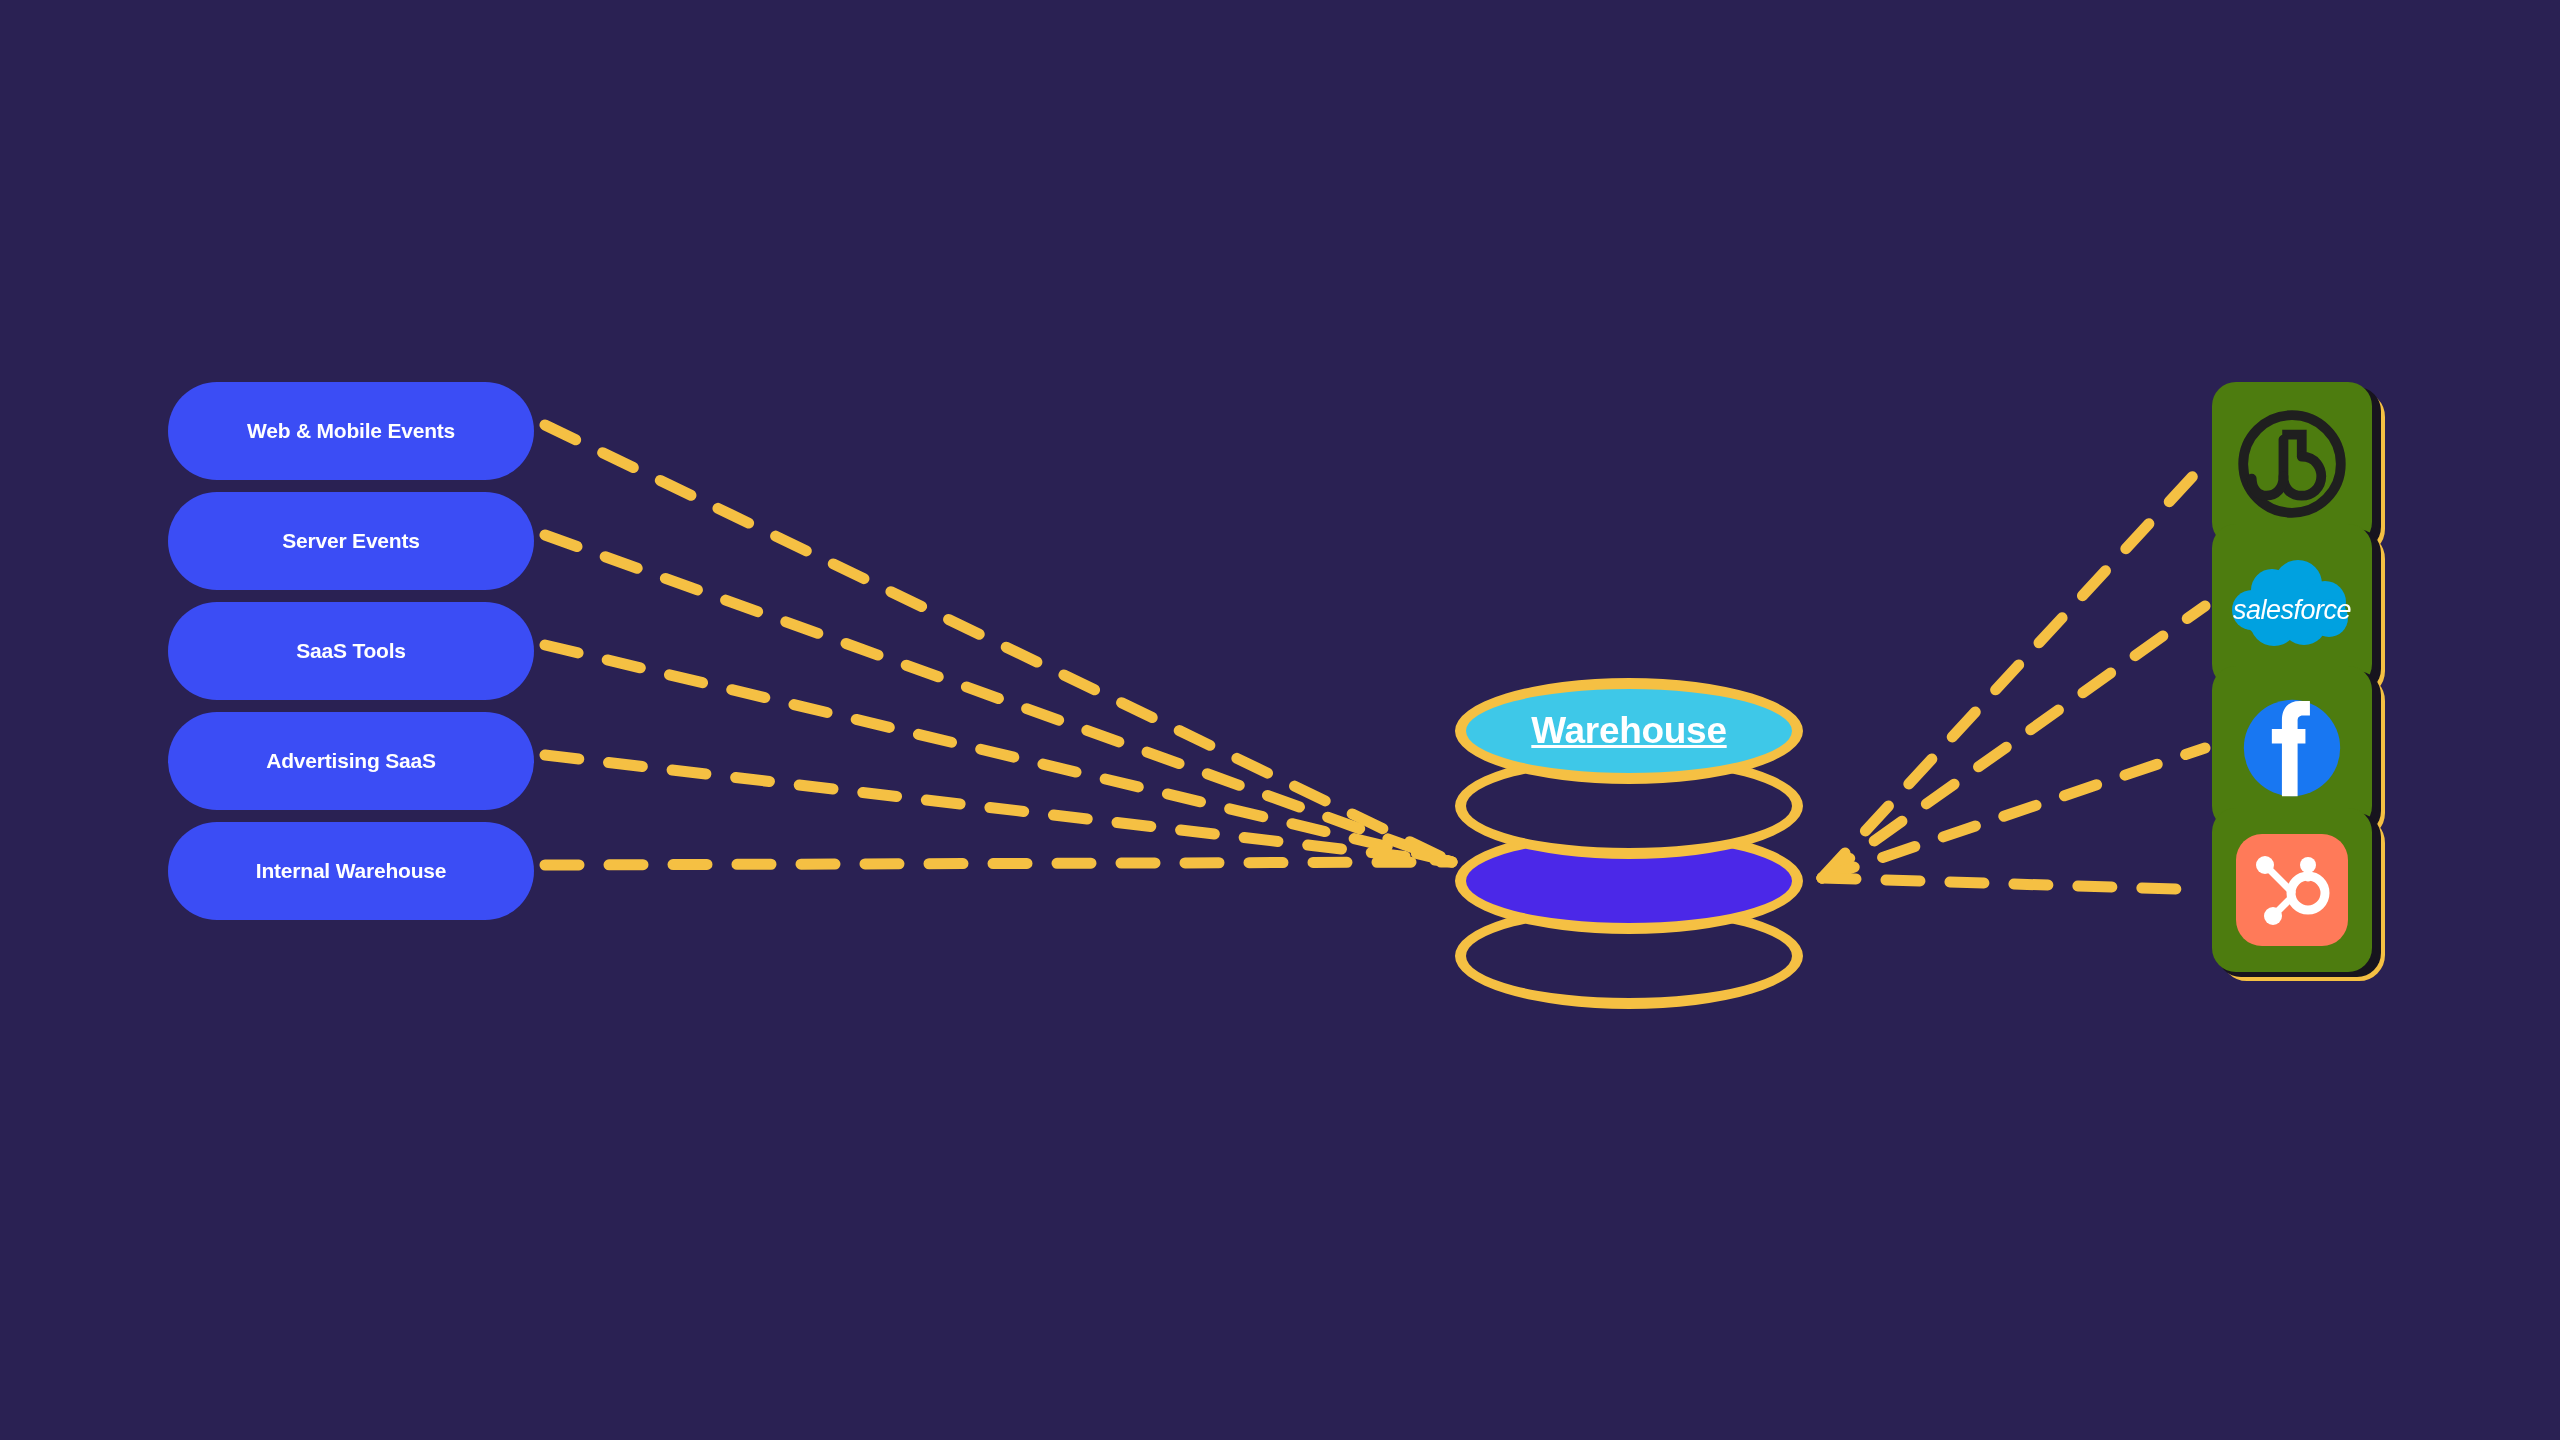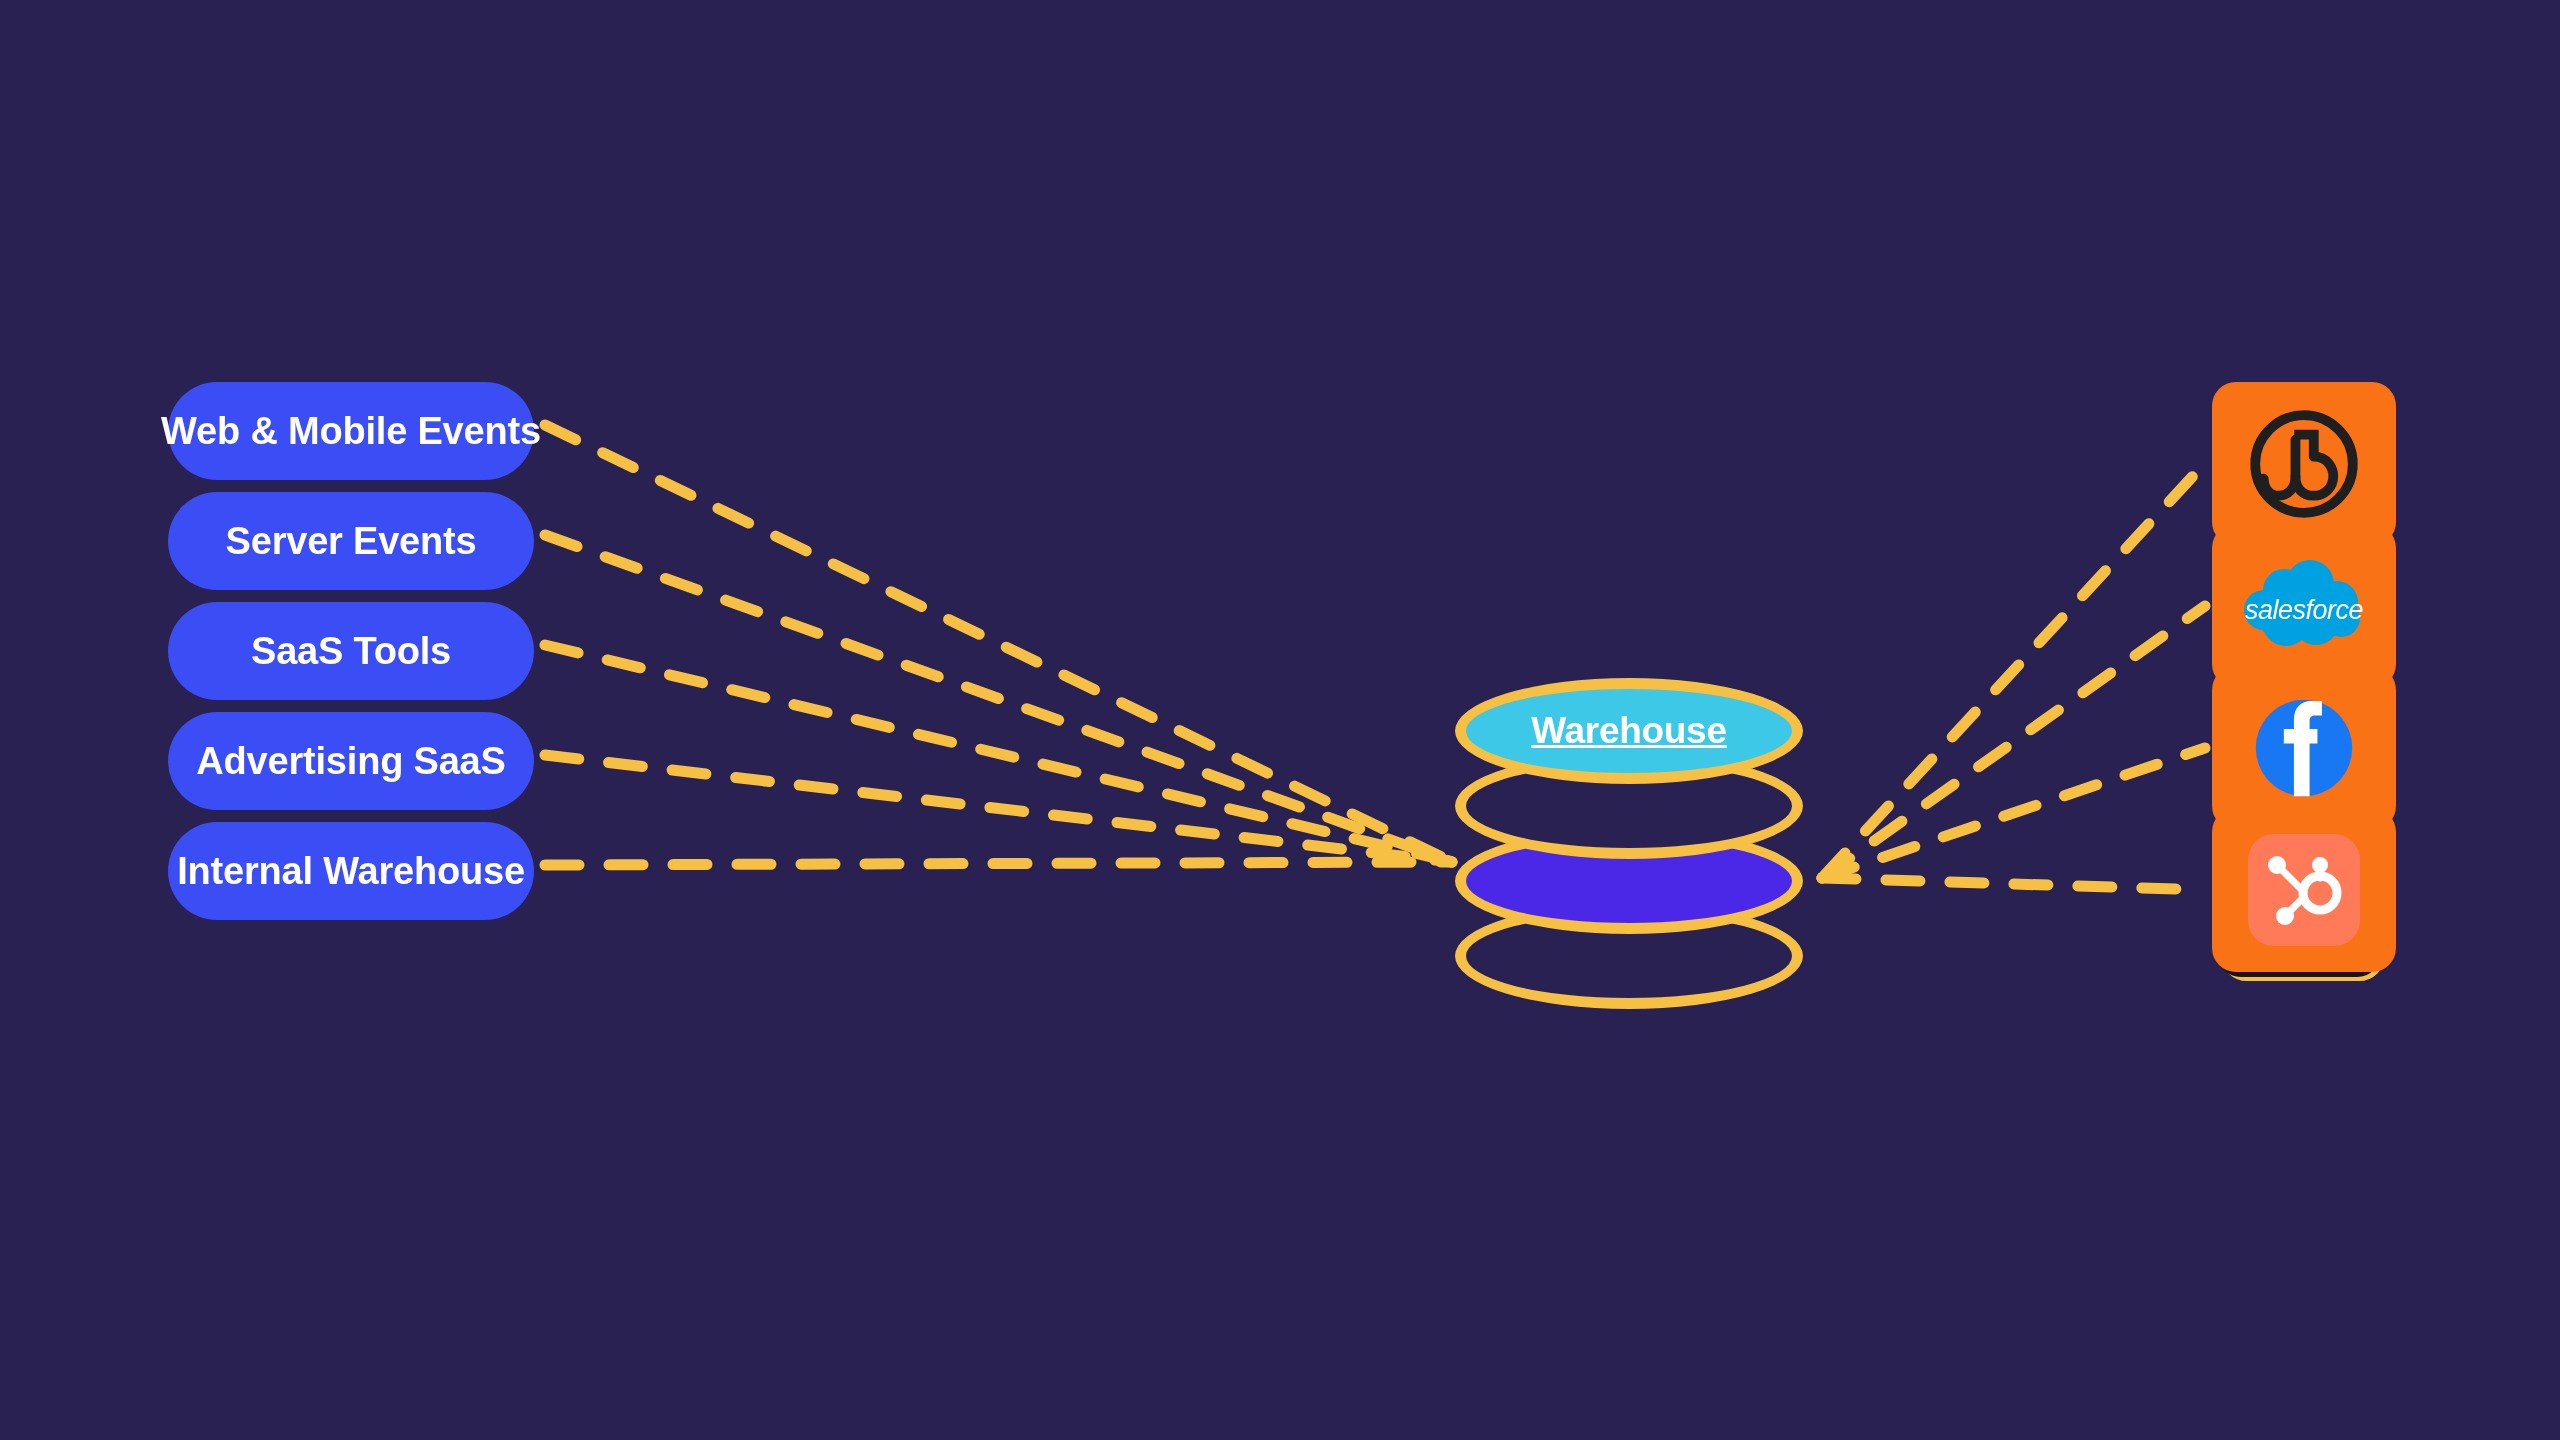--- a/index.html
+++ b/index.html
@@ -42,21 +42,21 @@
     position:absolute;
     left:168px;
     width:366px;
     height:98px;
     background:#3B4DF5;
     border-radius:49px;
     display:flex;
     align-items:center;
     justify-content:center;
     color:#FFFFFF;
-    font-size:38px;
+    font-size:21px;
     font-weight:700;
     letter-spacing:-0.2px;
     white-space:nowrap;
   }
 
   
   #warehouse {
     position:absolute;
     left:1443px;
     top:668px;
@@ -108,23 +108,23 @@
   .dest .shade {
     position:absolute;
     left:5px; top:5px;
     width:164px; height:164px;
     border-radius:24px;
     background:#17141E;
   }
   .dest .card {
     position:absolute;
     left:0; top:0;
-    width:184px; height:164px;
+    width:160px; height:164px;
     border-radius:24px;
-    background:#f97316;
+    background:#4d7c0f;
     display:flex;
     align-items:center;
     justify-content:center;
     overflow:hidden;
   }
   .dest .card svg { display:block; }
 </style>
 </head>
 <body>
 

